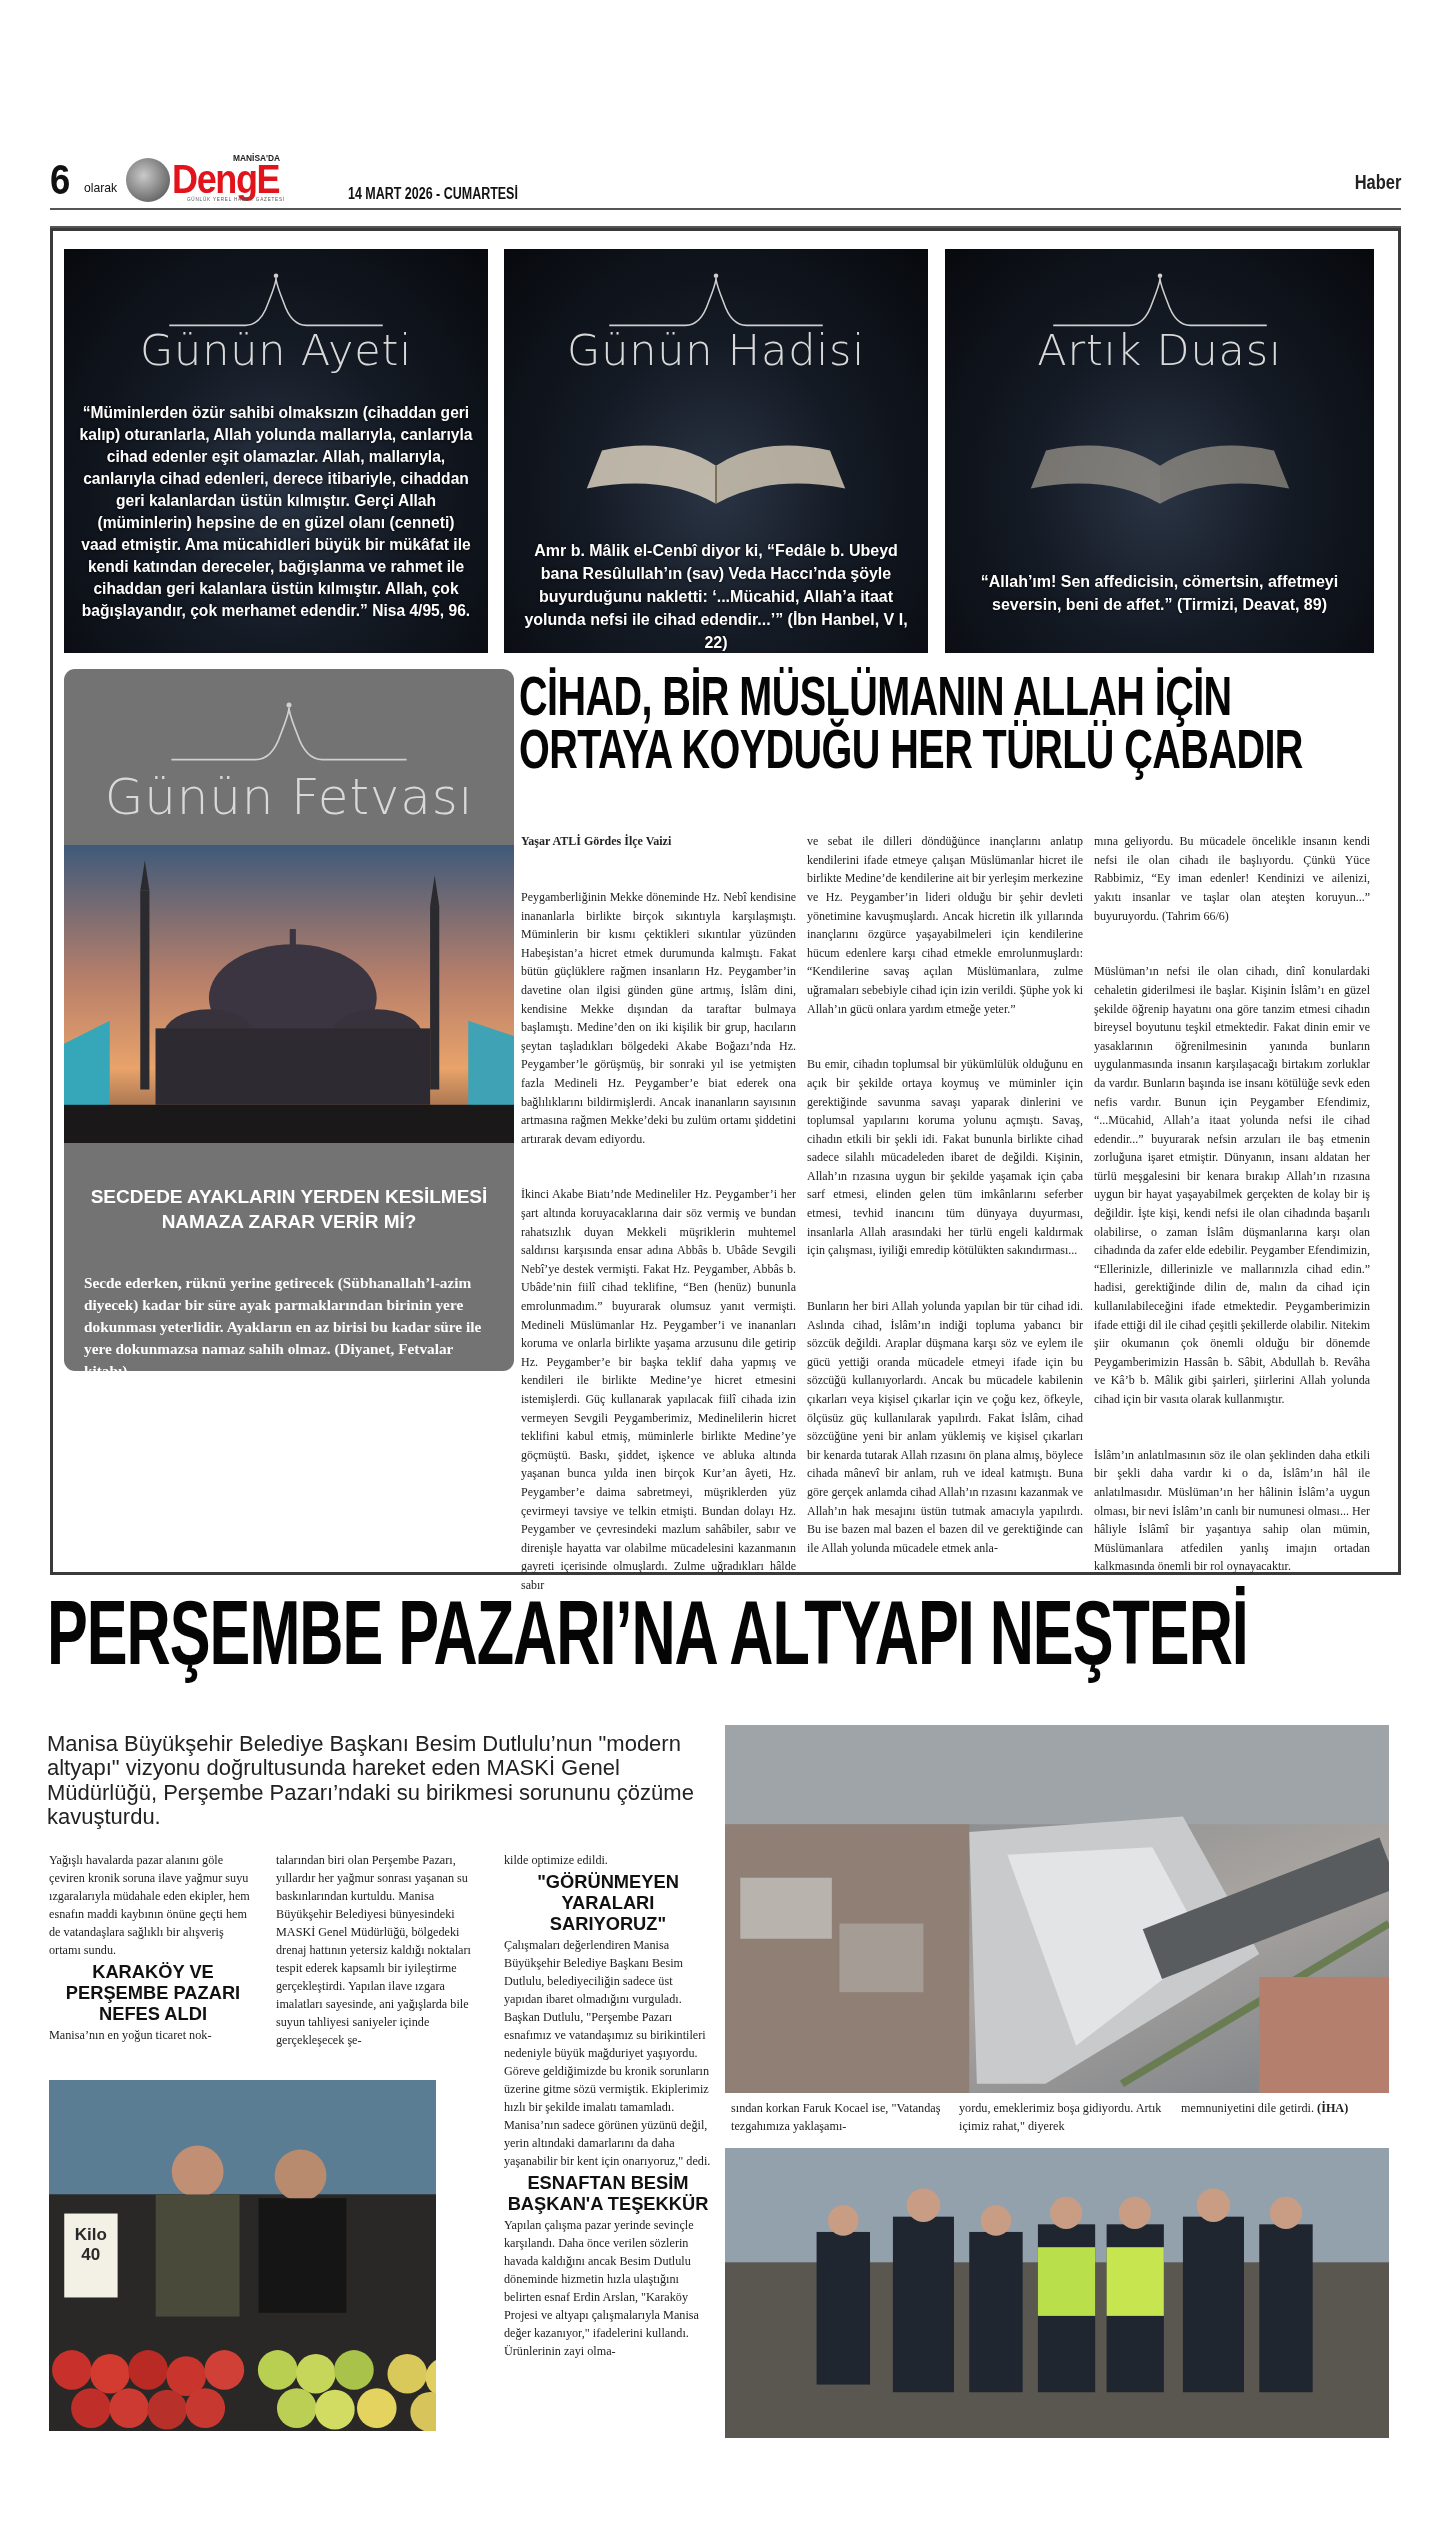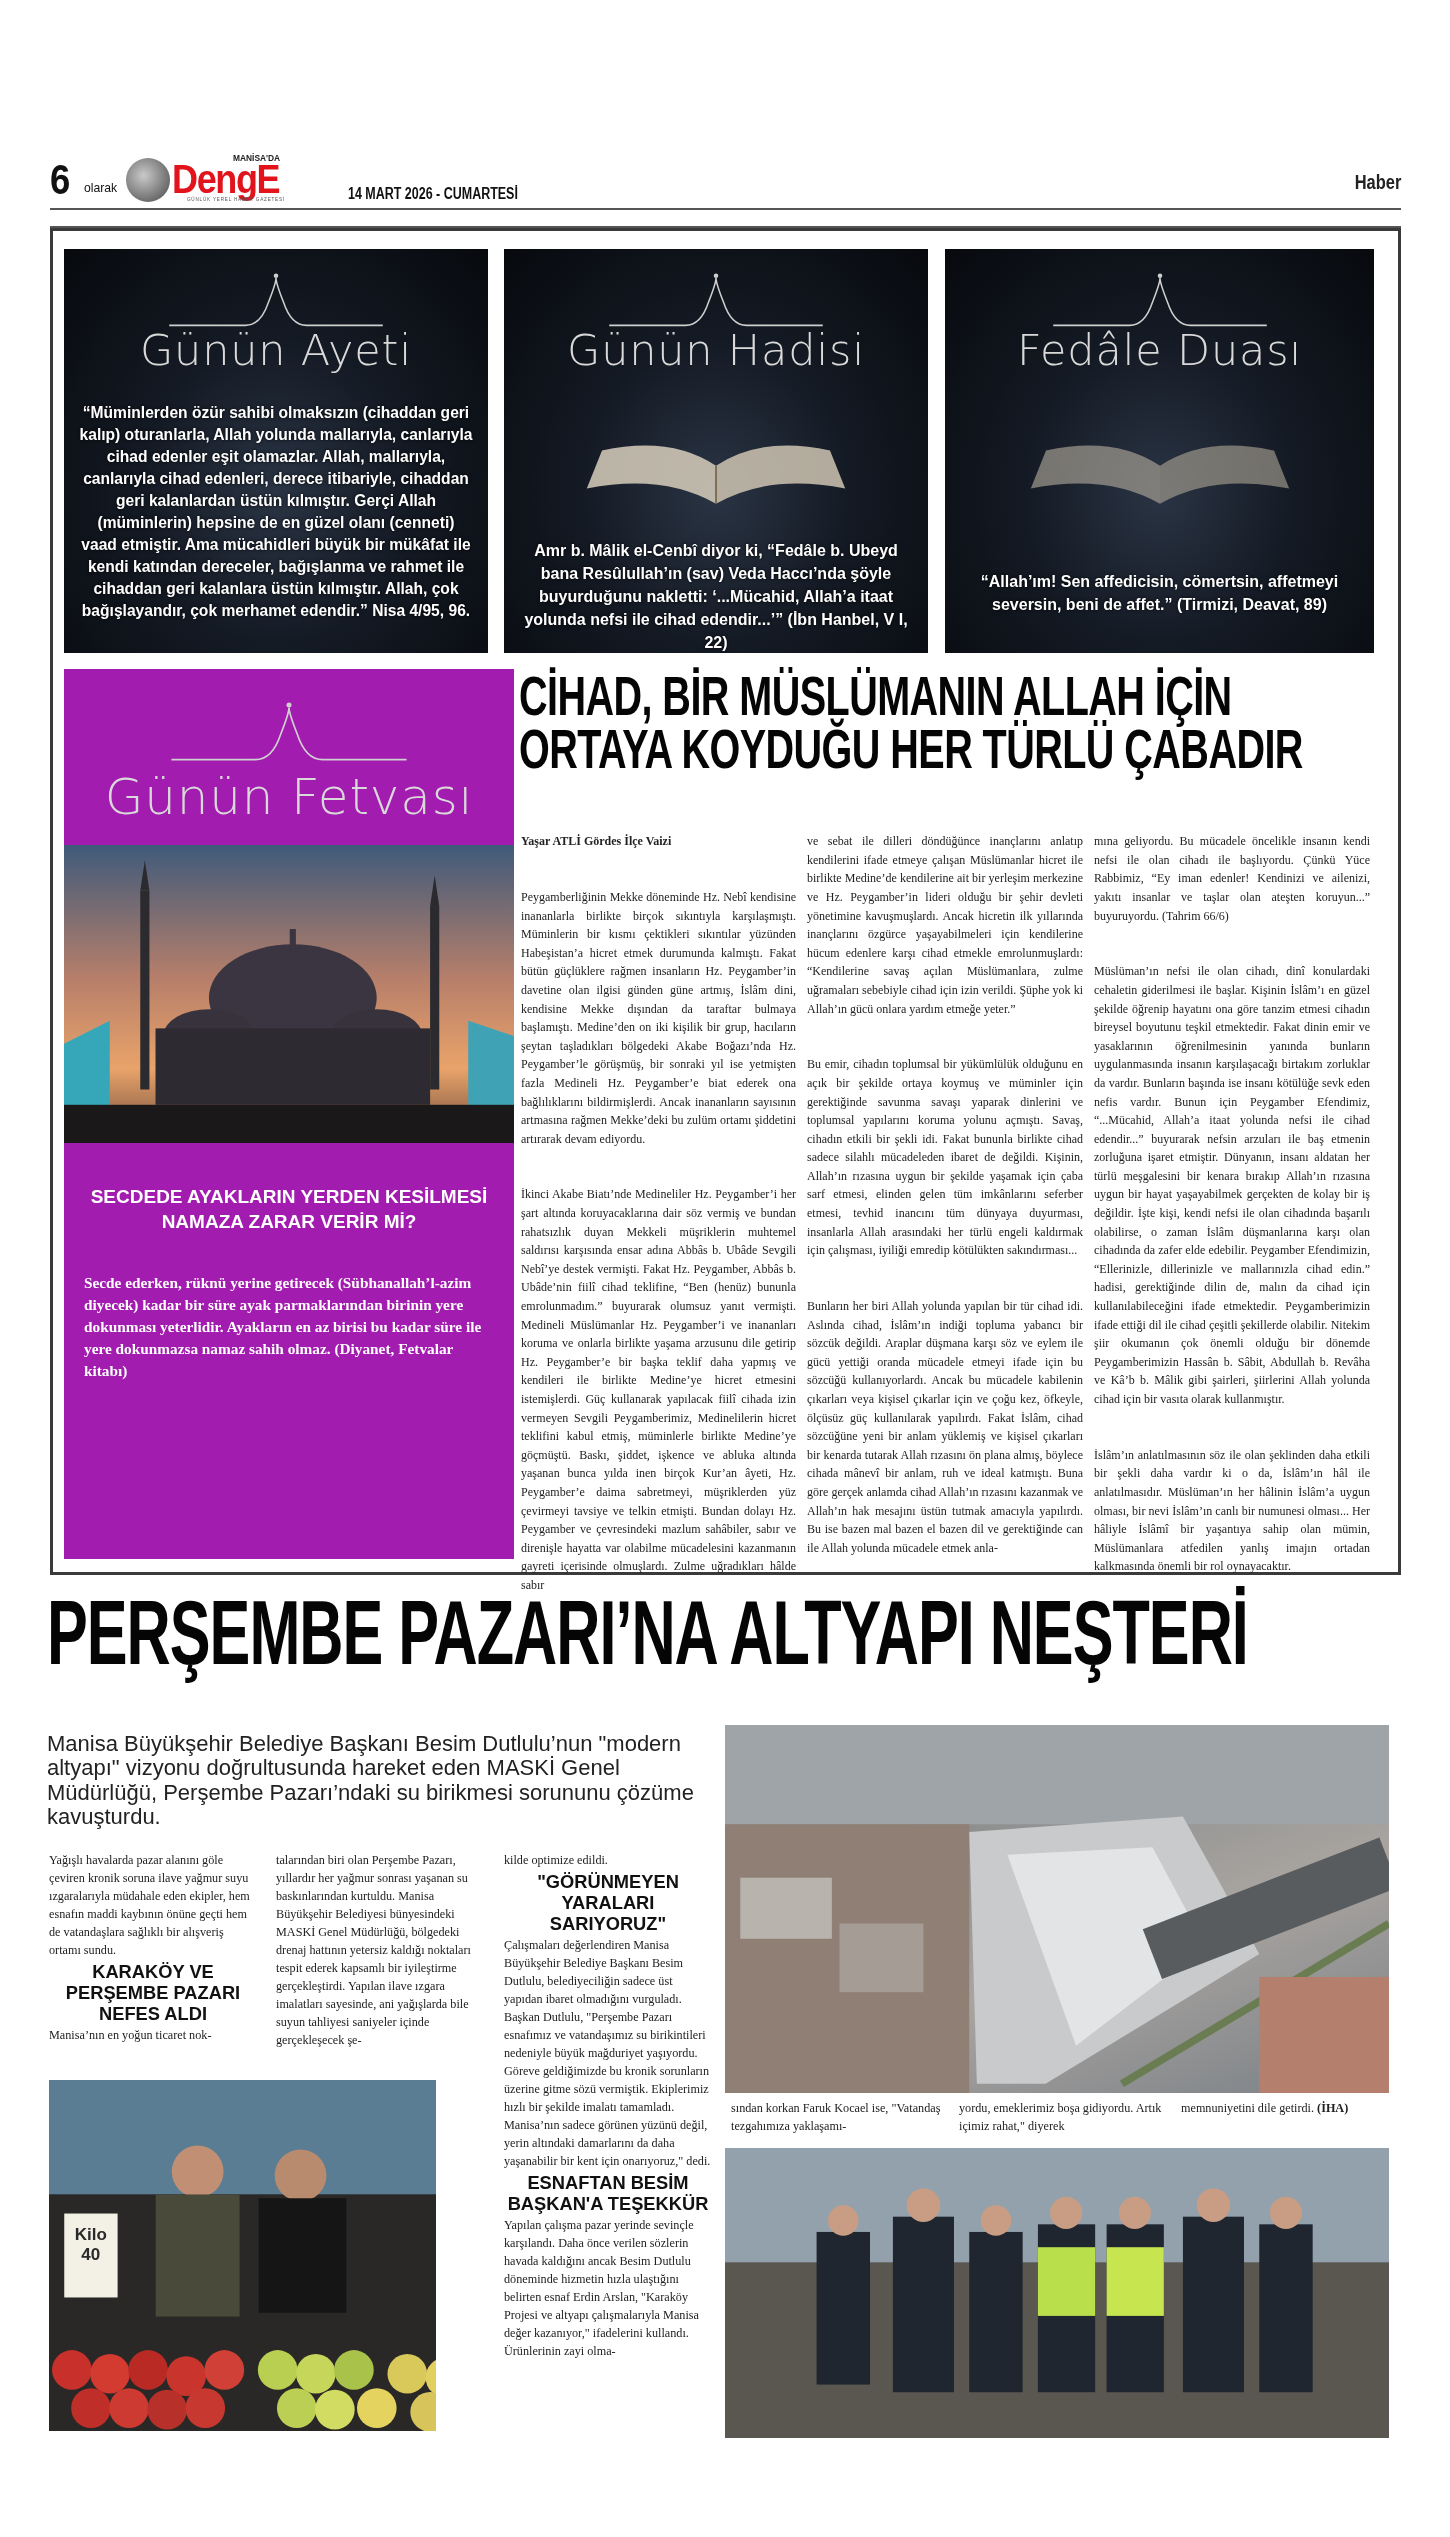--- a/index.html
+++ b/index.html
@@ -21,21 +21,21 @@
   .rule2 { position: absolute; left: 50px; top: 226px; width: 1351px; height: 2.3px; background: #555; }
 
   
   .rel-box { position: absolute; left: 50px; top: 228px; width: 1351px; height: 1347px; border: 3.1px solid #3a3a3a; }
 
   .card { position: absolute; top: 249px; width: 424px; height: 404px; overflow: hidden;
           background: radial-gradient(ellipse at 50% 60%, #2a3444 0%, #141a24 45%, #07090d 100%); padding-left: 48px; }
   .card-1 { left: 64px; }
   .card-2 { left: 504px; }
   .card-3 { left: 945px; width: 429px; }
-  .card-4 { left: 64px; top: 669px; width: 450px; height: 890px; background: #a21caf; }
+  .card-4 { left: 64px; top: 669px; width: 450px; height: 702px; background: #737373; border-radius: 11px; }
 
   .arch { position: absolute; left: 50%; top: 23px; width: 229px; height: 61px; transform: translateX(-50%); }
   .card-title { position: absolute; left: 0; right: 0; top: 76px; text-align: center; font-family: "DejaVu Sans", sans-serif; font-weight: 200; font-size: 43px; letter-spacing: 0.8px; color: #d9d9d9; }
   .book { position: absolute; left: 50%; top: 156px; width: 290px; height: 114px; transform: translateX(-50%); }
   .card-text { position: absolute; left: 15.3px; right: 15.3px; text-align: center; font-family: "Liberation Sans", sans-serif; font-weight: 700; font-size: 16px; line-height: 23px; color: #ffffff; text-shadow: 0 0 3.1px #000; }
   .card-1 .card-text { top: 153px; font-size: 15.6px; line-height: 22px; }
   .card-2 .card-text { top: 290px; }
   .card-3 .card-text { top: 321px; }
 
   .card-4 .arch { top: 30.5px; width: 252px; height: 69px; }
@@ -112,21 +112,21 @@
     <path d="M190 80 V130" stroke="#6b5a3e" stroke-width="2"></path>
   </svg>
   <div class="card-text">Amr b. Mâlik el-Cenbî diyor ki, “Fedâle b. Ubeyd bana Resûlullah’ın (sav) Veda Haccı’nda şöyle buyurduğunu nakletti: ‘...Mücahid, Allah’a itaat yolunda nefsi ile cihad edendir...’” (İbn Hanbel, V I, 22)</div>
 </div>
 
 <div class="card card-3">
   <svg class="arch" viewBox="0 0 300 80">
     <path d="M10 70 H110 Q130 70 140 40 Q150 15 150 8 Q150 15 160 40 Q170 70 190 70 H290" stroke="#cfcfcf" stroke-width="2" fill="none"></path>
     <circle cx="150" cy="5" r="3" fill="#cfcfcf"></circle>
   </svg>
-  <div class="card-title">Fedâle Duası</div>
+  <div class="card-title">Artık Duası</div>
   <svg class="book" viewBox="0 0 380 150">
     <path d="M190 130 Q120 90 20 110 L40 60 Q130 40 190 80 Z" fill="#b9b1a2" opacity="0.6"></path>
     <path d="M190 130 Q260 90 360 110 L340 60 Q250 40 190 80 Z" fill="#b0a898" opacity="0.6"></path>
   </svg>
   <div class="card-text">“Allah’ım! Sen affedicisin, cömertsin, affetmeyi seversin, beni de affet.” (Tirmizi, Deavat, 89)</div>
 </div>
 
 <div class="card card-4">
   <svg class="arch" viewBox="0 0 300 80">
     <path d="M10 70 H110 Q130 70 140 40 Q150 15 150 8 Q150 15 160 40 Q170 70 190 70 H290" stroke="#d0d0d0" stroke-width="2" fill="none"></path>

